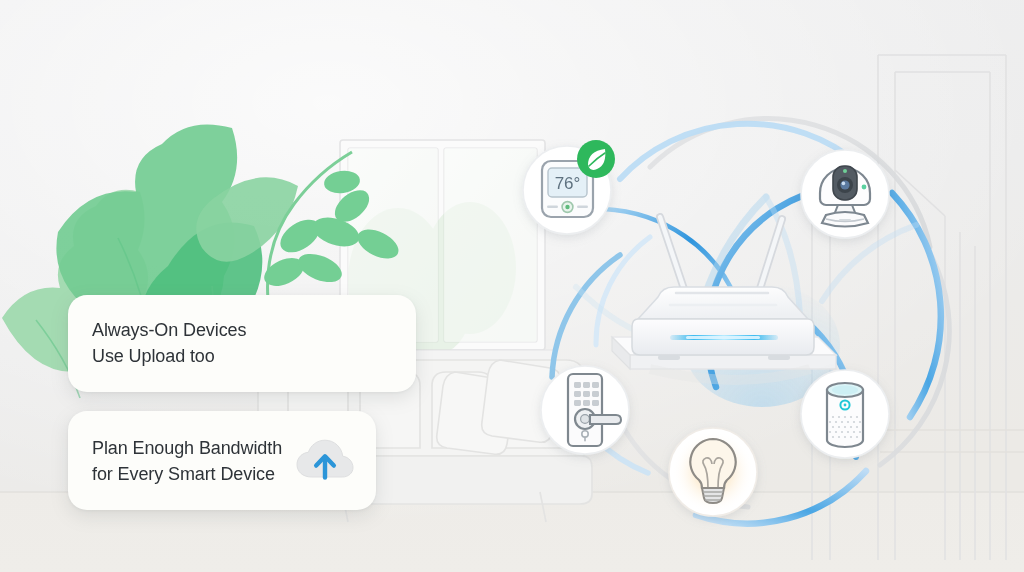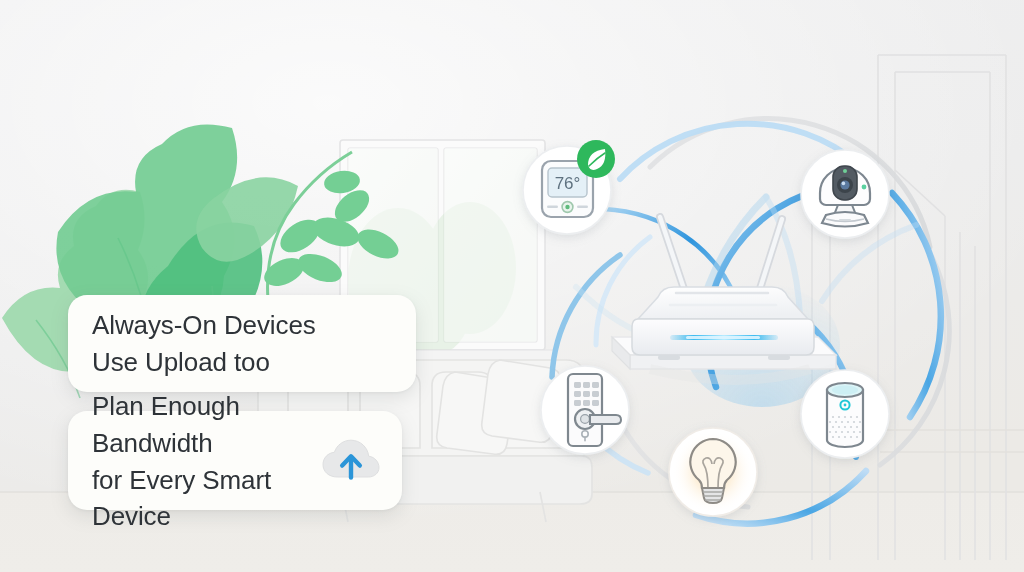--- a/index.html
+++ b/index.html
@@ -50,27 +50,27 @@
   .card-1 {
     left: 68px;
     top: 295px;
     width: 348px;
     height: 97px;
     padding: 0 22px 0 24px;
   }
   .card-2 {
     left: 68px;
     top: 411px;
-    width: 334px;
+    width: 308px;
     height: 99px;
     padding: 0 14px 0 24px;
     justify-content: space-between;
   }
   .card-text {
-    font-size: 26px;
+    font-size: 18px;
     line-height: 1.42;
     color: #2e3338;
     white-space: pre-line;
     letter-spacing: -0.1px;
   }
   .card-2 .card-text { padding-top: 2px; }
   .cloud-icon {
     flex: 0 0 auto;
     width: 62px;
     height: 48px;

